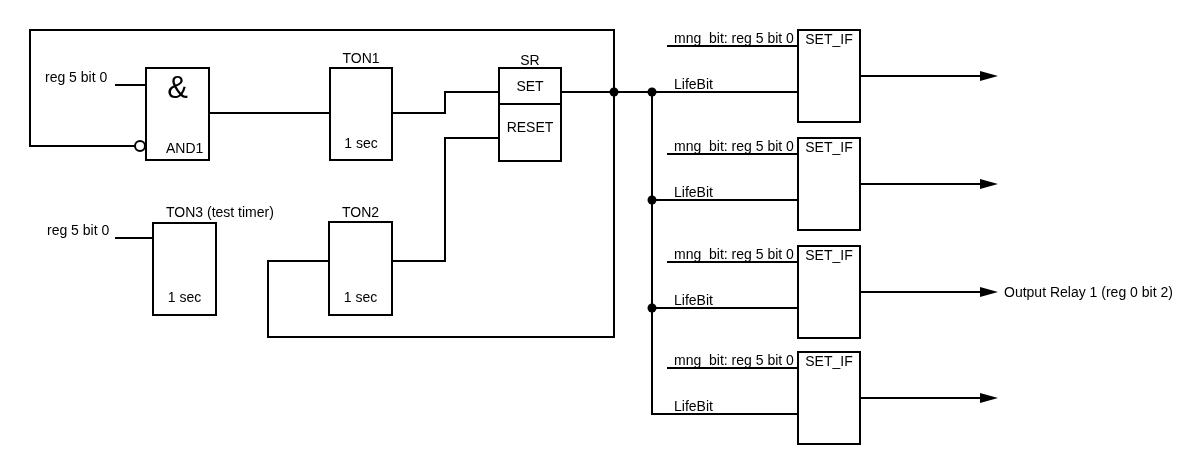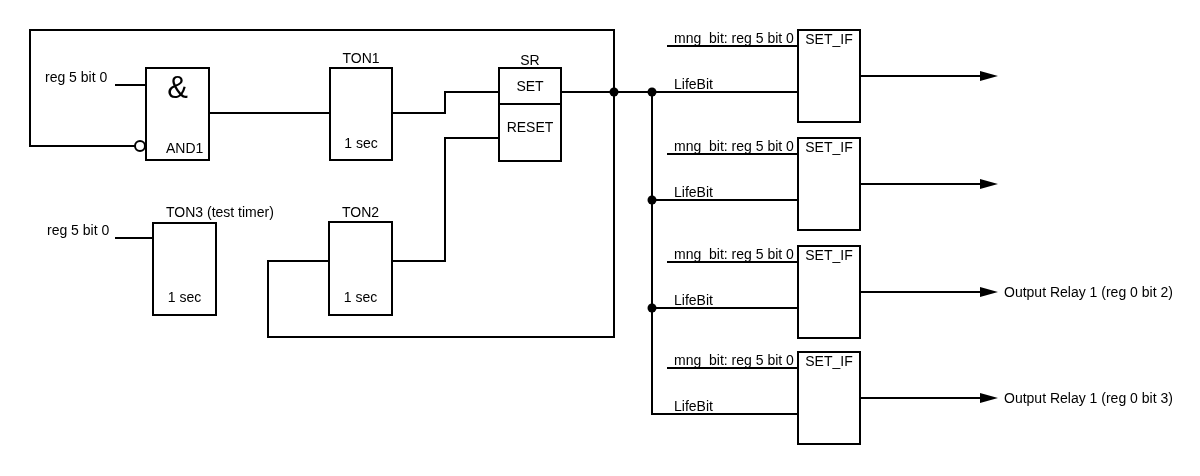--- a/index.html
+++ b/index.html
@@ -113,15 +113,14 @@
   <div class="blk setif" style="left:797px;top:245px;width:64px;height:94px">
     <span>SET_IF</span>
   </div>
   <div class="lbl" style="left:1004px;top:284px">Output Relay 1 (reg 0 bit 2)</div>
 
   <div class="lbl" style="left:674px;top:352px">mng_bit: reg 5 bit 0</div>
   <div class="lbl" style="left:674px;top:398px">LifeBit</div>
   <div class="blk setif" style="left:797px;top:351px;width:64px;height:94px">
     <span>SET_IF</span>
   </div>
-  <div class="lbl" style="left:1004px;top:390px">Output Relay 1 (reg 0 bit 3)</div>
 
 </div>
 
 </body></html>

